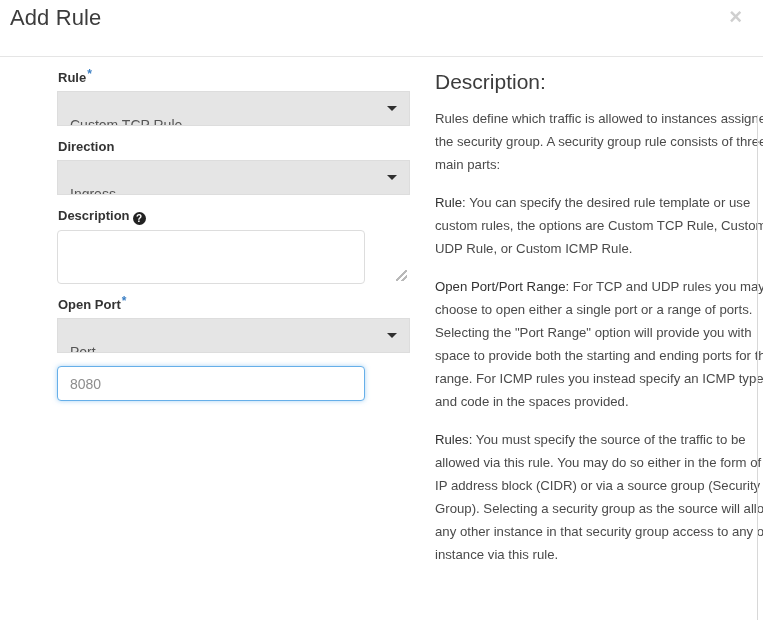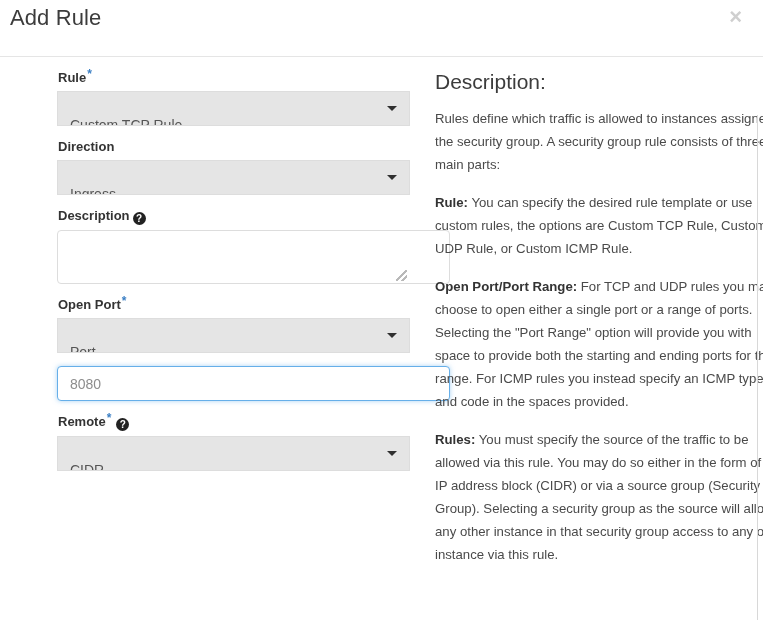--- a/index.html
+++ b/index.html
@@ -127,21 +127,21 @@
     vertical-align: -2px;
     margin-left: 3px;
     font-family: "Liberation Sans", sans-serif;
     cursor: pointer;
   }
 
   
   .form-control {
     display: block;
     box-sizing: border-box;
-    width: 393px;
+    width: 308px;
     height: 35px;
     padding: 6px 12px;
     font-size: 14px;
     font-family: "Liberation Sans", sans-serif;
     color: #555555;
     background: #ffffff;
     border: 1px solid #dddddd;
     border-radius: 4px;
     line-height: 21px;
     outline: none;
@@ -217,21 +217,21 @@
   }
   .desc-p {
     font-size: 13.2px;
     line-height: 23px;
     color: #4a4a4a;
     margin: 0 0 15px 2px;
     width: 354px;
   }
   .desc-p b {
     color: #333333;
-    font-weight: bold;
+    font-weight: normal;
   }
 </style>
 </head>
 <body>
 
 <div class="modal">
 
   <div class="modal-header">
     <h1 class="modal-title">Add Rule</h1>
     <button class="close-button">×</button>
@@ -270,27 +270,20 @@
         <div class="select-wrap">
           <div class="select-box">Port</div>
           <span class="caret"></span>
         </div>
       </div>
 
       <div class="form-group">
         <input class="form-control focused" type="text" placeholder="8080" style="">
       </div>
 
-      <div class="form-group">
-        <label class="control-label"><span>Remote</span><span class="req-star">*</span><span class="help-icon">?</span></label>
-        <div class="select-wrap">
-          <div class="select-box">CIDR</div>
-          <span class="caret"></span>
-        </div>
-      </div>
 
 
     </div>
 
     <div class="desc-col">
       <h2 class="desc-title">Description:</h2>
 
       <p class="desc-p"><span>Rules define which traffic is allowed to instances assigned to the security group. A security group rule consists of three main parts:</span></p>
 
       <p class="desc-p"><b>Rule:</b><span> You can specify the desired rule template or use custom rules, the options are Custom TCP Rule, Custom UDP Rule, or Custom ICMP Rule.</span></p>

